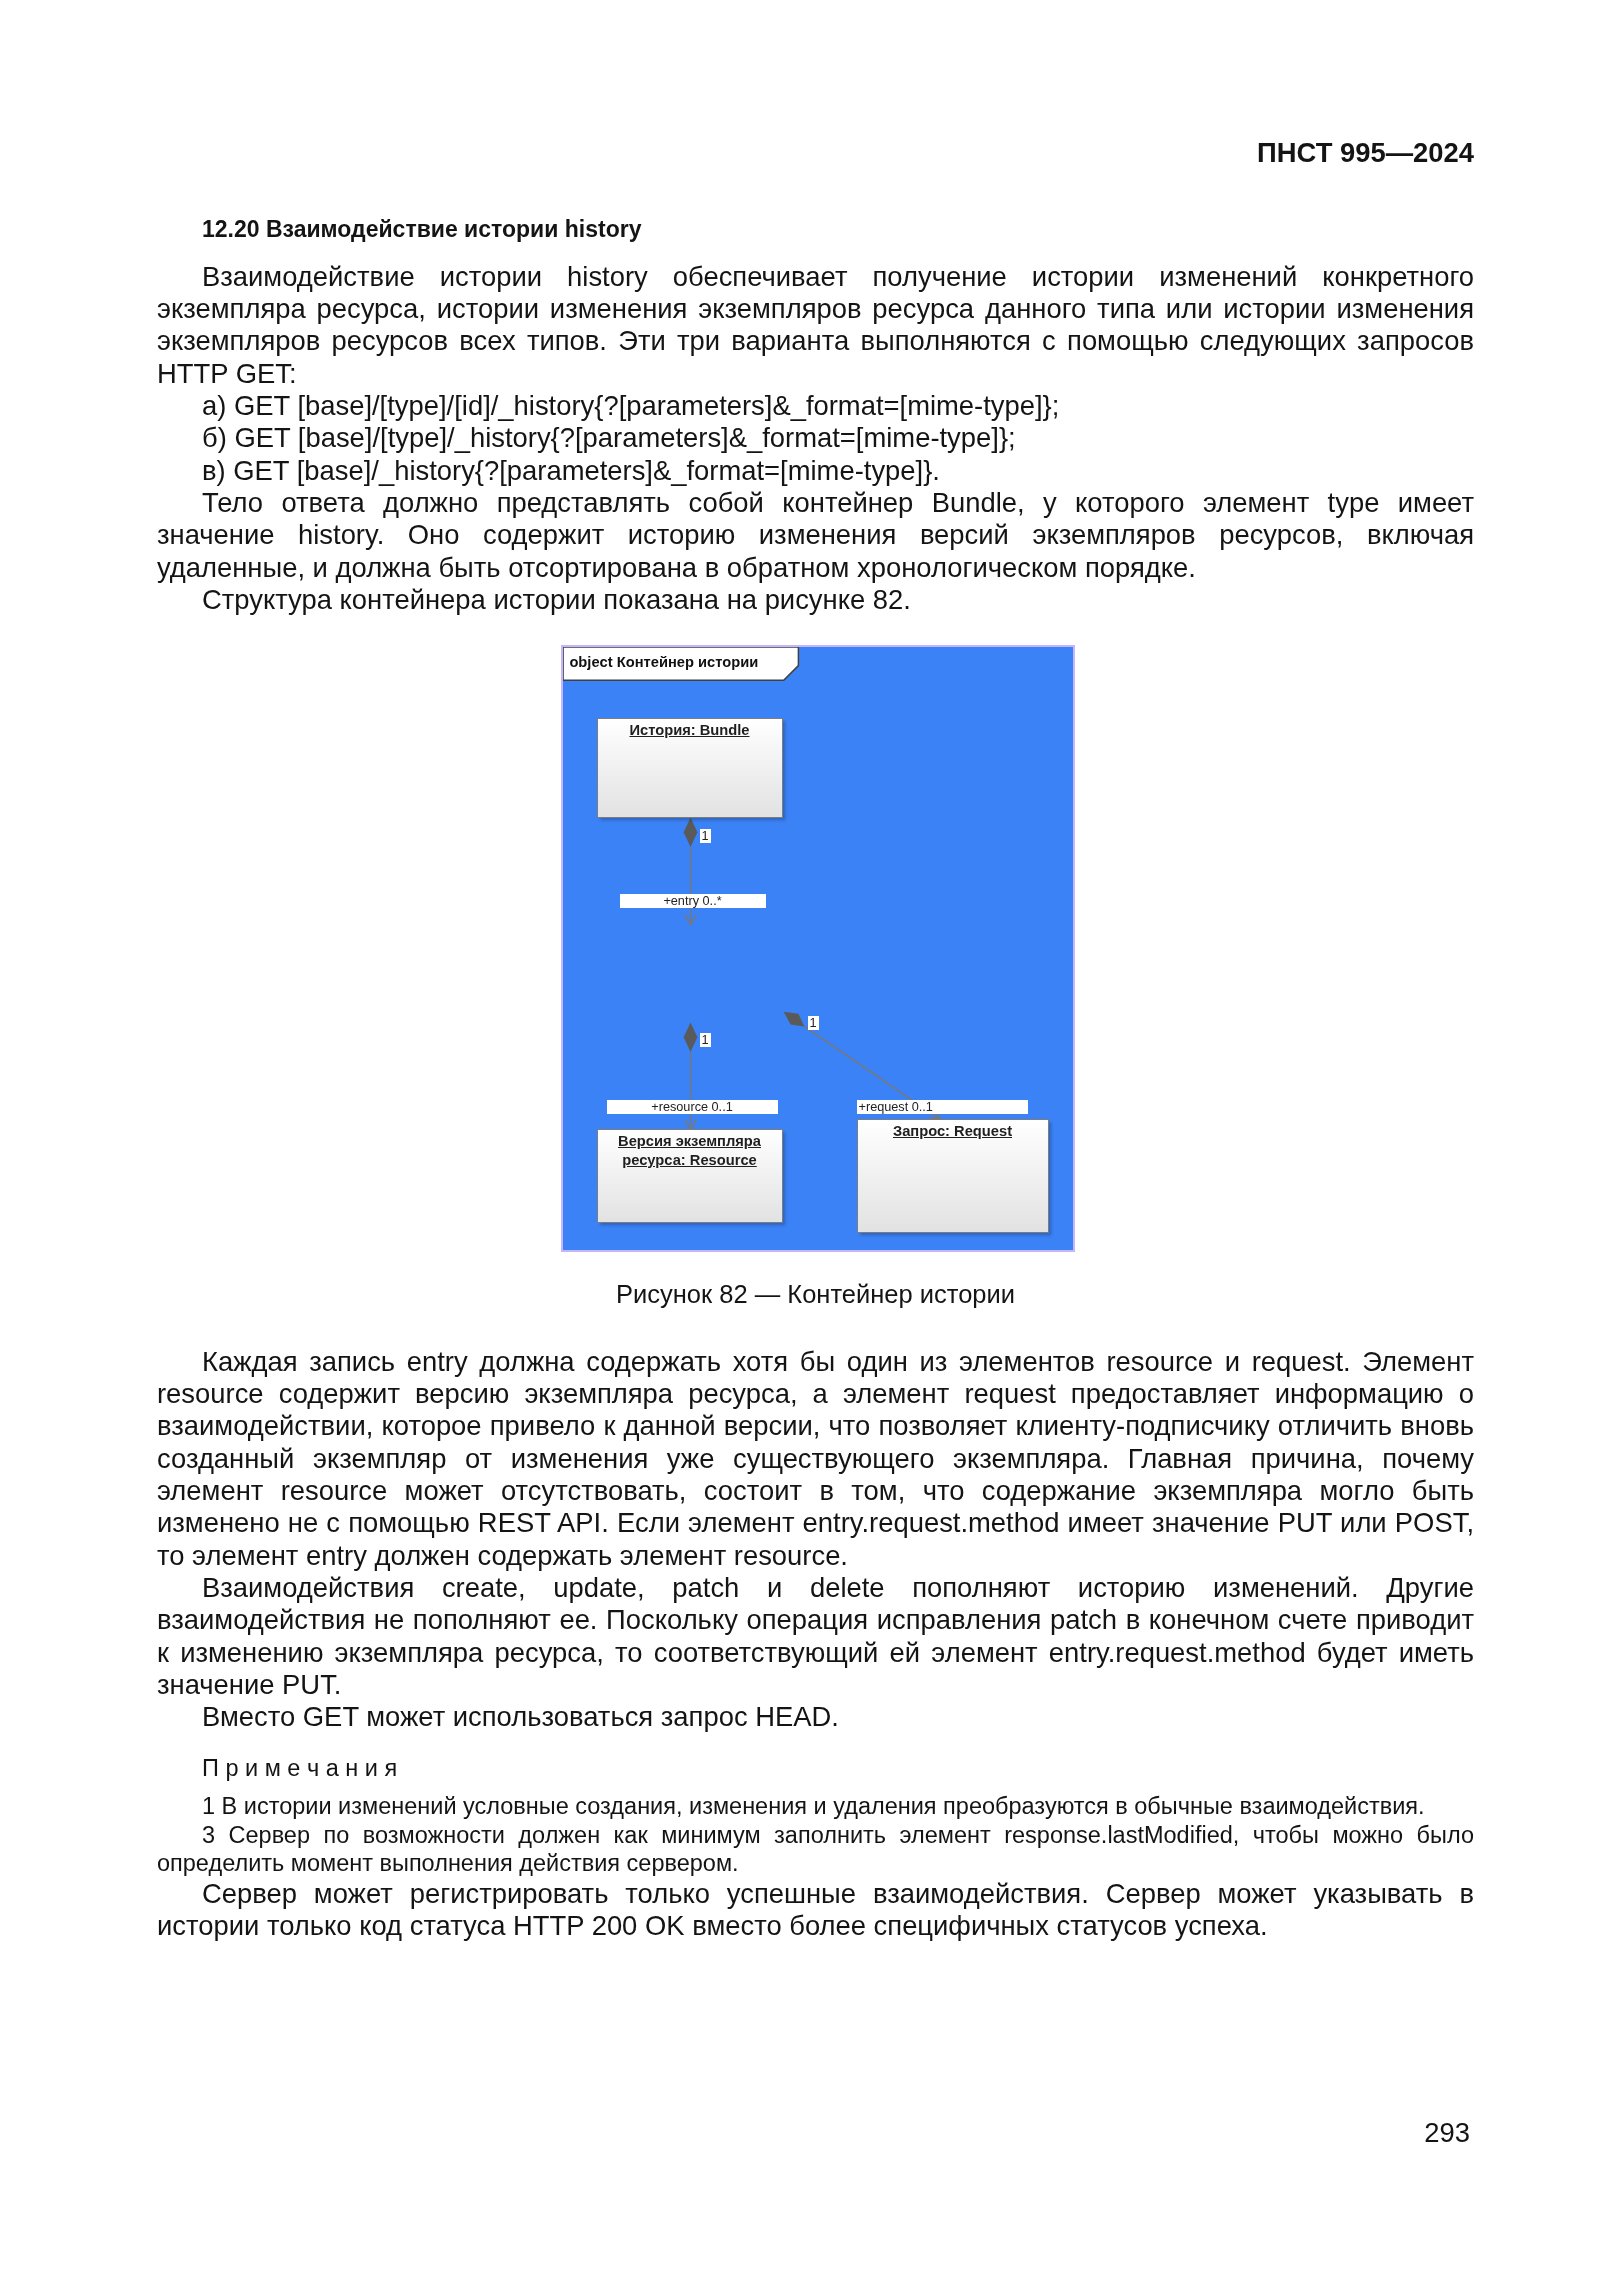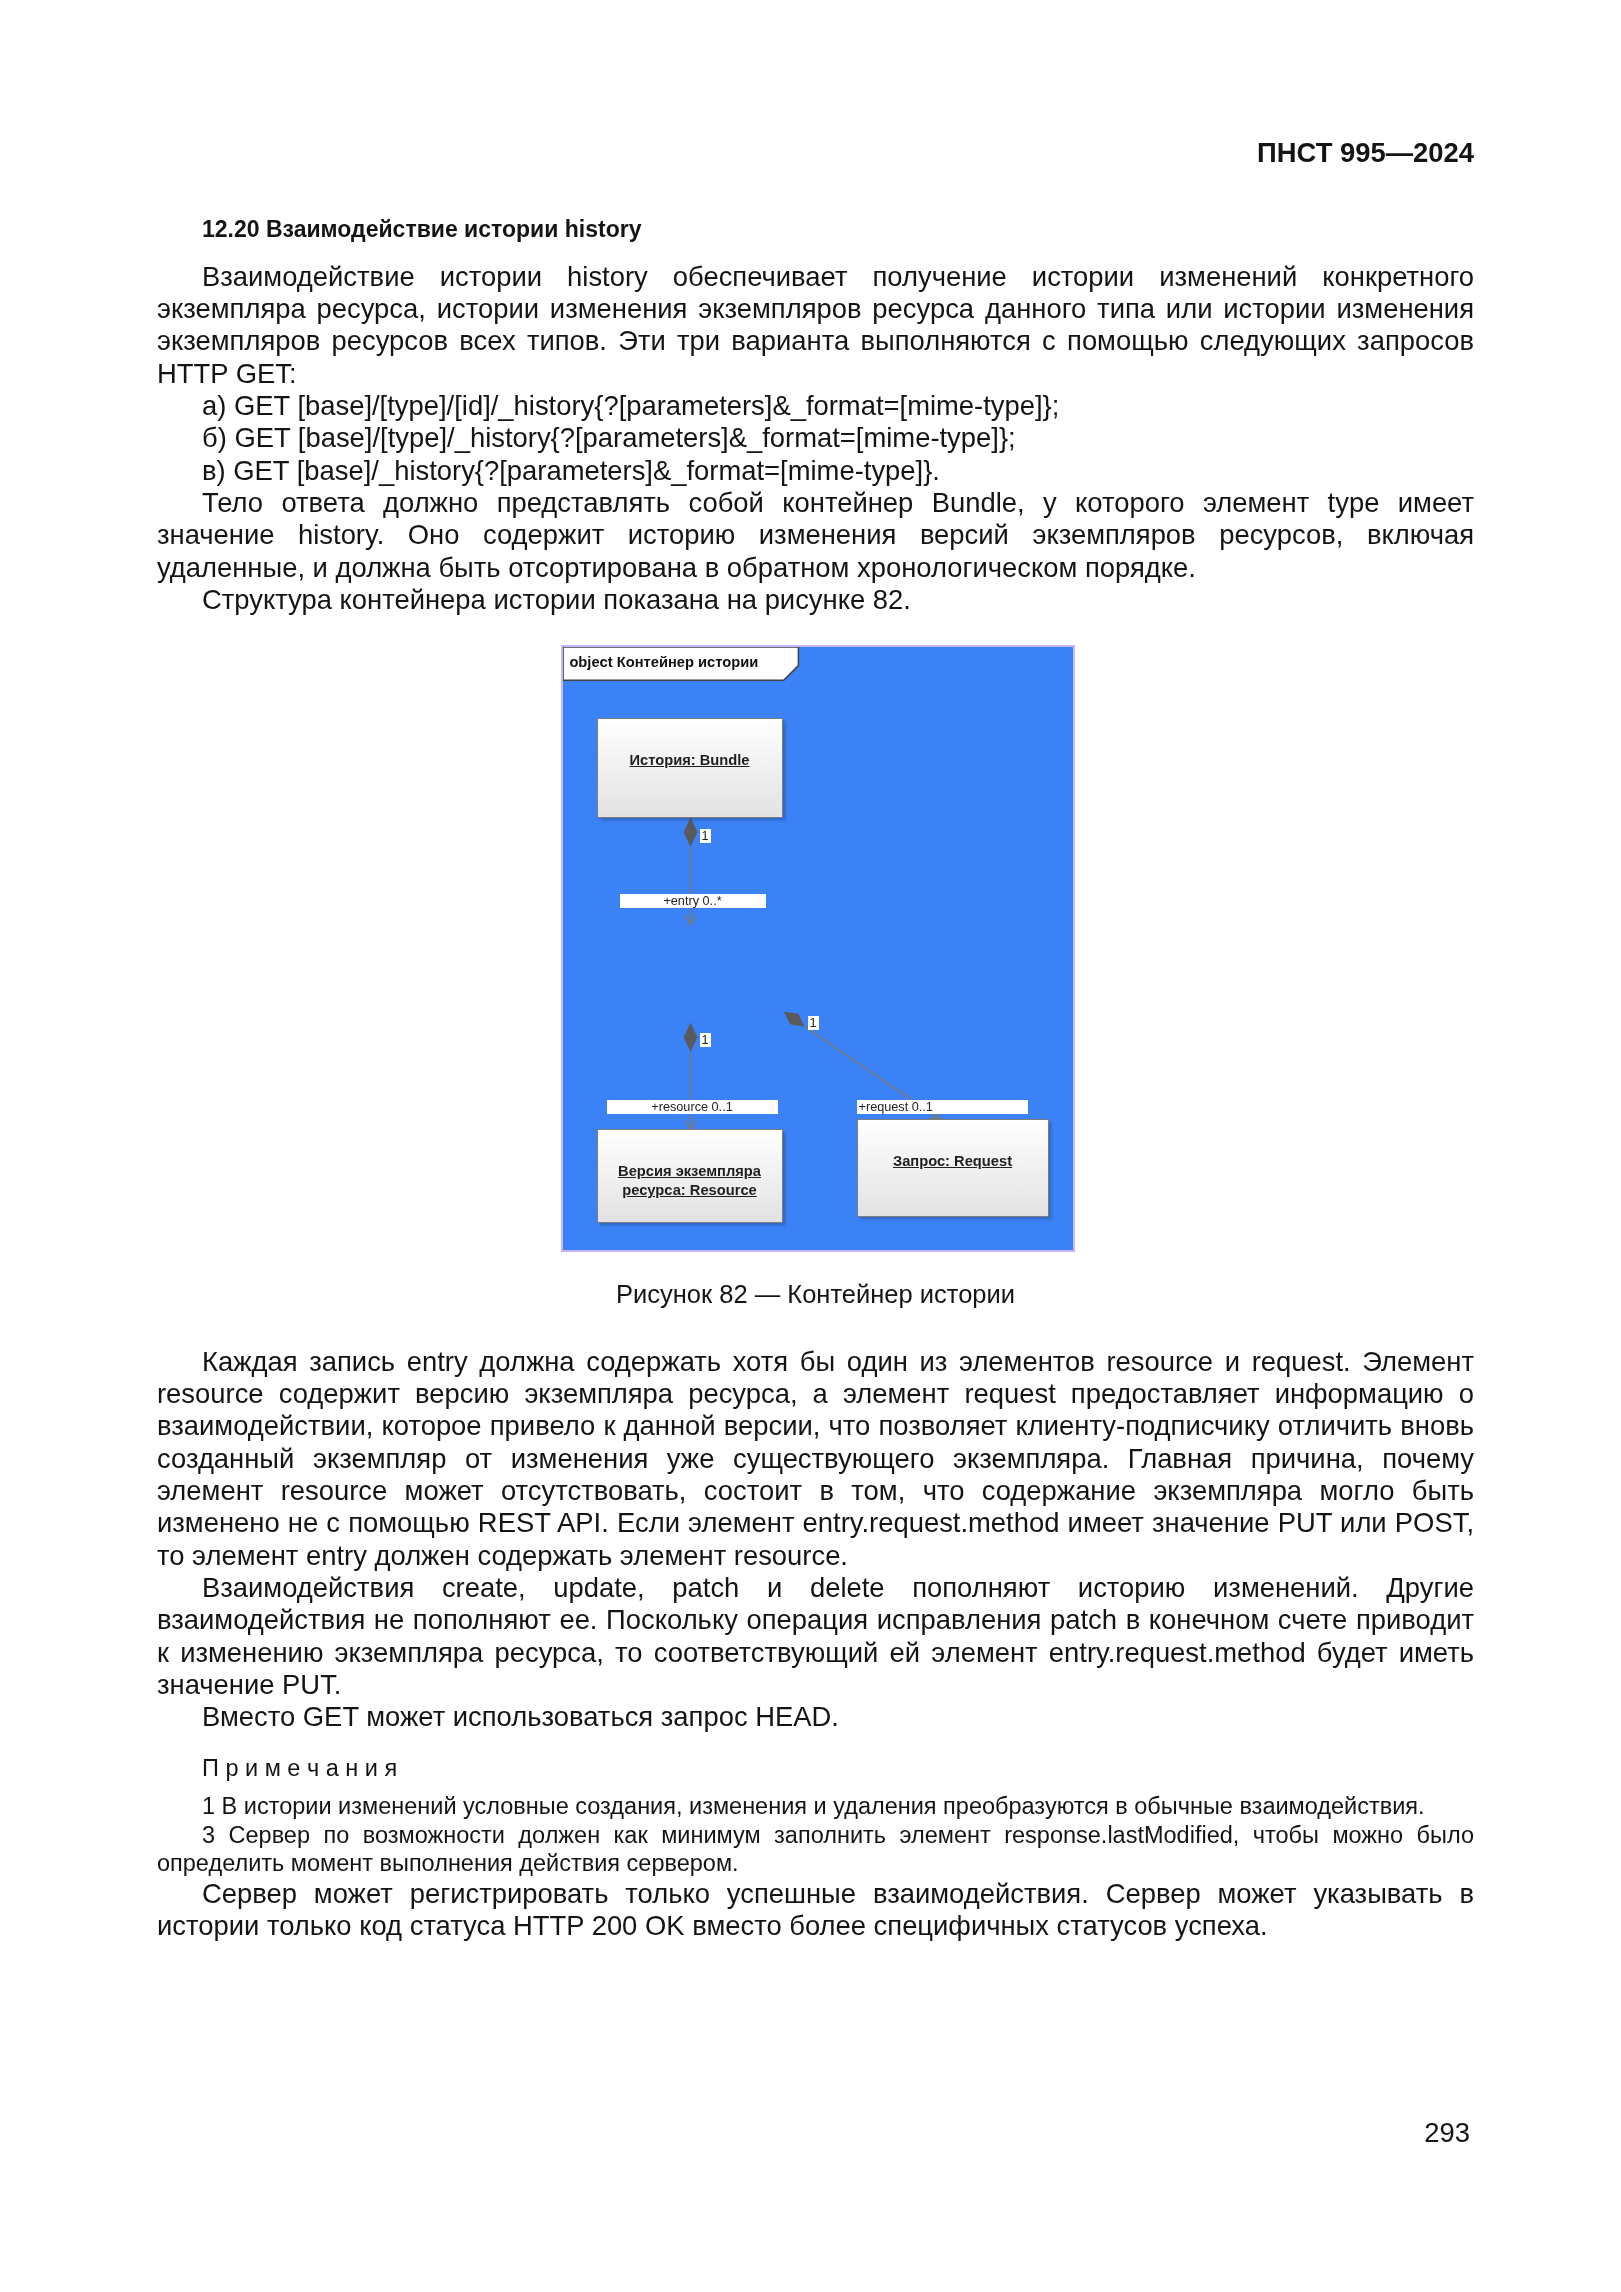--- a/index.html
+++ b/index.html
@@ -12,30 +12,30 @@
   .section-heading { font-size: 23px; font-weight: bold; margin: 0 0 17.6px 45px; }
   p.body-par { font-size: 27.4px; line-height: 1.18; text-align: justify; text-indent: 45px; margin: 0; }
   p.list-par { font-size: 27.4px; line-height: 1.18; text-indent: 45px; margin: 0; white-space: nowrap; }
 
   .figure-wrap { width: 510px; margin: 29px auto 0 auto; }
   .uml-frame { position: relative; width: 510px; height: 603px; border: 2px solid #c4b5fd; background: #3b82f6; }
   .uml-frame svg { position: absolute; left: 0; top: 0; }
   .frame-title { position: absolute; left: 6.9px; top: 6.9px; font-size: 14.7px; font-weight: bold; color: #111; }
   .uml-box {
     position: absolute; display: flex; flex-direction: column; align-items: center;
-    justify-content: flex-start; padding-top: 33px; gap: 2.9px;
+    justify-content: flex-start; padding-top: 3px; gap: 2.9px;
     background: linear-gradient(180deg, #ffffff 0%, #e2e2e2 100%);
     border: 1px solid #7d7d7d; box-shadow: 2.9px 2.9px 2.9px rgba(0,0,0,0.22);
     font-size: 14.7px; font-weight: bold; color: #1f1f1f; box-sizing: border-box;
   }
   .uml-box span { text-decoration: underline; }
   .box-bundle   { left: 34px;  top: 71px;  width: 186px; height: 100px; }
   .box-entry    { left: 34px;  top: 277px; width: 186px; height: 98px; }
   .box-resource { left: 34px;  top: 482px; width: 186px; height: 94px; }
-  .box-request  { left: 294px; top: 472px; width: 192px; height: 98px; }
+  .box-request  { left: 294px; top: 472px; width: 192px; height: 114px; }
   .role-label, .mult-label {
     position: absolute; font-size: 12.7px; color: #222;
     background: #ffffff; padding: 0 2px; white-space: nowrap;
   }
   .role-entry    { left: 57px;  top: 247px; width: 142px; text-align: center; }
   .role-resource { left: 44px;  top: 453px; width: 167px; text-align: center; }
   .role-request  { left: 294px; top: 453px; width: 167px; text-align: left; }
   .mult-bundle-entry    { left: 137px; top: 182px; }
   .mult-entry-resource  { left: 137px; top: 386px; }
   .mult-entry-request   { left: 245px; top: 369px; }

